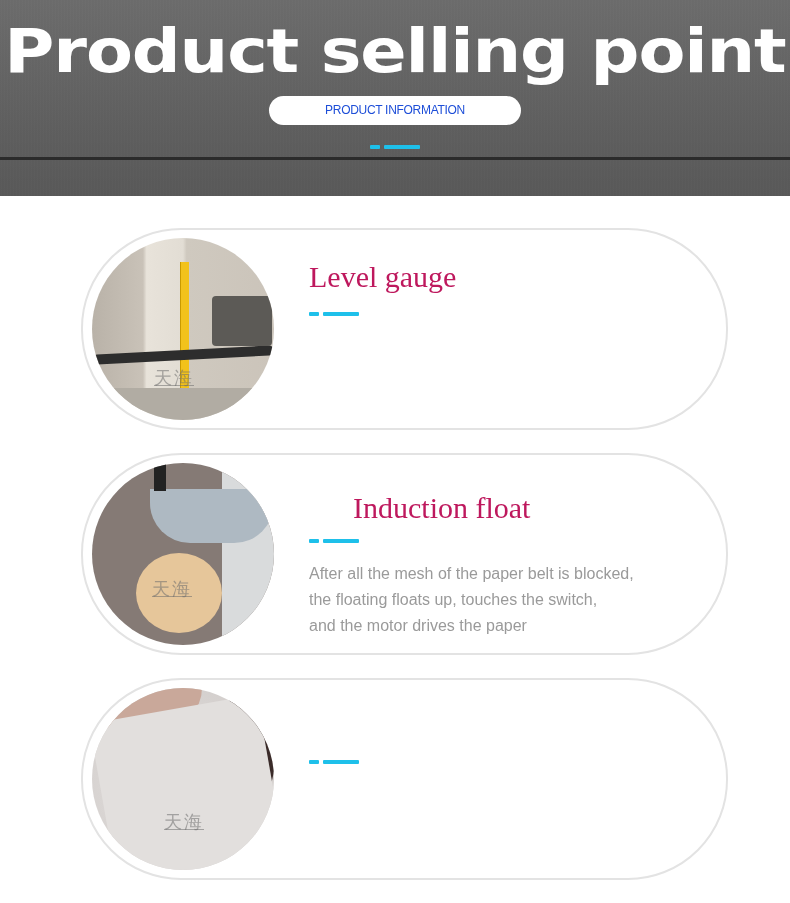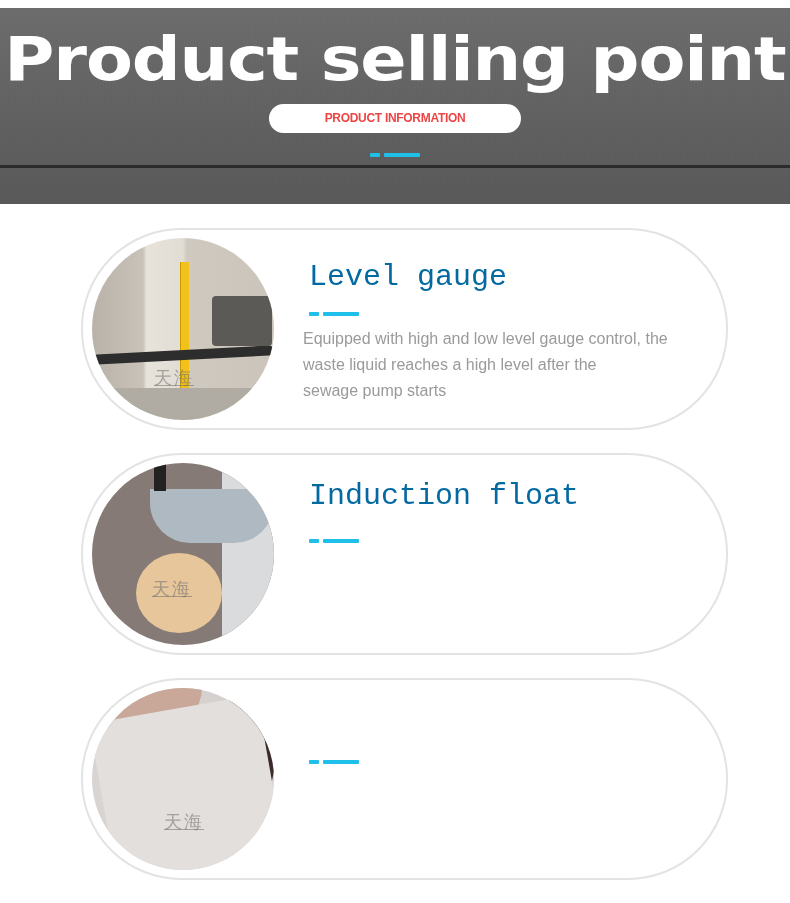--- a/index.html
+++ b/index.html
@@ -1,35 +1,35 @@
 <!DOCTYPE html>
 <html><head>
 <meta charset="utf-8">
 <style>
   * { margin:0; padding:0; box-sizing:border-box; }
   body { width:790px; height:903px; background:#fff; font-family:"DejaVu Sans", sans-serif; position:relative; overflow:hidden; }
-  .hero { position:absolute; left:0; top:8px; width:790px; height:196px;
+  .hero { position:absolute; left:0; top:0; width:790px; height:196px;
     background: repeating-linear-gradient(90deg, #5a5a5a 0px, #6b6b6b 1px, #5e5e5e 2px, #666 3px), #606060; overflow:hidden; }
   .hero::after { content:""; position:absolute; left:0; right:0; top:0; bottom:0;
     background: linear-gradient(180deg, rgba(255,255,255,0.06) 0%, rgba(0,0,0,0.05) 70%, rgba(0,0,0,0.1) 100%); }
   .hero-line { position:absolute; left:0; right:0; top:157px; height:3px; background:#2b2b2b; z-index:1; }
   .hero-title { position:absolute; left:0; right:0; top:16px; text-align:center; color:#fff;
     font-family:"DejaVu Sans", sans-serif; font-weight:bold; font-size:60px; letter-spacing:-1px; z-index:2;
     transform:scaleX(1.14); transform-origin:center; }
   .hero-pill { position:absolute; left:269px; top:96px; width:252px; height:29px; border-radius:15px; background:#fff;
-    color:#ef4444; font-size:12px; text-align:center; line-height:29px; z-index:2; font-family:"Liberation Sans", sans-serif; letter-spacing:-0.3px;font-weight:bold; }
+    color:#1d4ed8; font-size:12px; text-align:center; line-height:29px; z-index:2; font-family:"Liberation Sans", sans-serif; letter-spacing:-0.3px; }
   .dash { position:absolute; height:4px; display:flex; gap:4px; z-index:2; }
   .dash span { display:block; height:4px; background:#1ec0ea; border-radius:1px; }
   .dash span:first-child { width:10px; }
   .dash span:last-child { width:36px; }
   .hero-dash { left:370px; top:145px; }
   .card { position:absolute; left:81px; width:647px; border:2px solid #e3e3e3; border-radius:100px; background:#fff; }
   .photo { position:absolute; left:9px; width:182px; height:182px; border-radius:50%; overflow:hidden; }
   .wm { position:absolute; font-size:18px; color:rgba(110,110,110,0.55); letter-spacing:2px; font-family:"DejaVu Sans", sans-serif;text-decoration:underline; }
-  .card-title { position:absolute; left:226px; font-size:30px; color:#0369a1; font-family:Liberation Mono, monospace; }
+  .card-title { position:absolute; left:226px; font-size:30px; color:#be185d; font-family:Liberation Serif, serif; }
   .card-dash { left:226px; }
   .card-desc { position:absolute; left:220px; font-size:16px; color:#9a9a9a; line-height:26px; font-family:"Liberation Sans", sans-serif; white-space:pre-line; }
 </style>
 </head>
 <body>
 
 <div class="hero">
   <div class="hero-title">Product selling point</div>
   <div class="hero-pill">PRODUCT INFORMATION</div>
   <div class="dash hero-dash">
@@ -45,38 +45,38 @@
     <div style="position:absolute;left:0;top:112px;width:182px;height:10px;background:#2d2d2d;border-radius:5px;transform:rotate(-3deg);"></div>
     <div style="position:absolute;left:120px;top:58px;width:60px;height:50px;background:#5c5a56;border-radius:4px;"></div>
     <div style="position:absolute;left:0;top:150px;width:182px;height:32px;background:#b1aca3;"></div>
     <div class="wm" style="left:62px;top:128px;">天海</div>
   </div>
   <div class="card-title" style="top:30px;">Level gauge</div>
   <div class="dash card-dash" style="top:82px;">
       <span></span>
       <span></span>
     </div>
-  <div class="card-desc" style="top:96px;">Equipped with high and low level gauge control, the
-waste liquid reaches a high level after the
-sewage pump starts</div>
 </div>
 
 <div class="card" style="top:453px;height:202px;">
   <div class="photo" style="top:8px;background:#857a75;">
     <div style="position:absolute;left:130px;top:0;width:52px;height:182px;background:#d9dbdc;"></div>
     <div style="position:absolute;left:44px;top:90px;width:86px;height:80px;border-radius:50%;background:#e6c69a;"></div>
     <div style="position:absolute;left:58px;top:26px;width:124px;height:54px;background:#aeb9c2;border-radius:0 0 40px 40px;"></div>
     <div style="position:absolute;left:62px;top:0;width:12px;height:28px;background:#222;"></div>
     <div class="wm" style="left:60px;top:114px;">天海</div>
   </div>
-  <div class="card-title" style="top:24px;">Induction float</div>
+  <div class="card-title" style="top:36px;margin-left:44px;">Induction float</div>
   <div class="dash card-dash" style="top:84px;">
       <span></span>
       <span></span>
     </div>
+  <div class="card-desc" style="top:106px;left:226px;">After all the mesh of the paper belt is blocked,
+ the floating floats up, touches the switch,
+and the motor drives the paper</div>
 </div>
 
 <div class="card" style="top:678px;height:202px;">
   <div class="photo" style="top:8px;background:radial-gradient(circle at 45% 55%, #e4e1df 0%, #d8d4d2 55%, #cfcac8 100%);">
     <div style="position:absolute;left:128px;top:0;width:60px;height:110px;background:#3a2b29;transform:skewX(-12deg);"></div>
     <div style="position:absolute;left:0;top:0;width:110px;height:40px;background:#c9a89a;border-radius:0 0 60px 0;"></div>
     <div style="position:absolute;left:10px;top:20px;width:170px;height:162px;background:#e2dfdd;transform:rotate(-10deg);"></div>
     <div class="wm" style="left:72px;top:122px;">天海</div>
   </div>
   <div class="dash card-dash" style="top:80px;">

